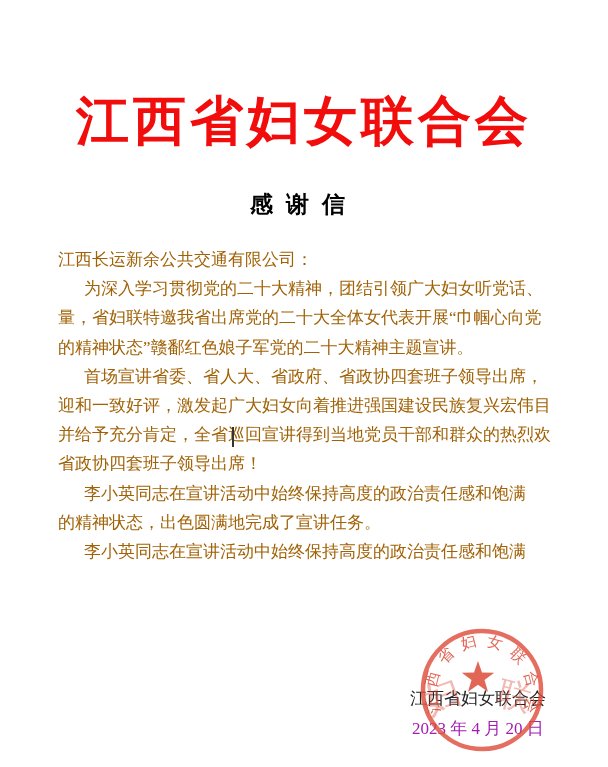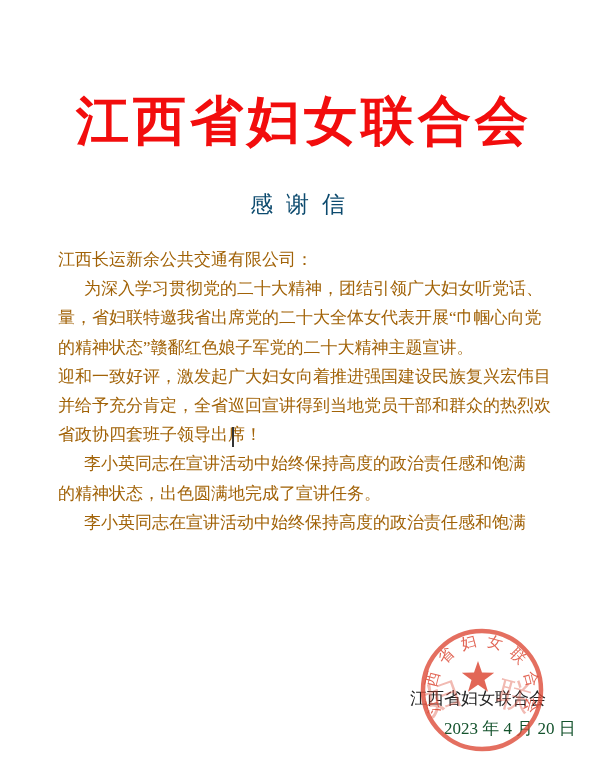--- a/index.html
+++ b/index.html
@@ -19,23 +19,23 @@
     letter-spacing: 4px;
     font-weight: 700;
     color: #f20d0d;
     white-space: nowrap;
   }
   .letter-title {
     position: absolute;
     left: 0; right: 0; top: 189px;
     text-align: center;
     font-size: 23px;
-    font-weight: 400;
+    font-weight: 700;
     letter-spacing: 13px;
-    color: #0c4a6e;
+    color: #000000;
   }
   .doc-body {
     position: absolute;
     left: 58px; top: 245px;
     width: 500px;
     font-size: 17px;
     line-height: 29.2px;
     color: #a16207;
   }
   .doc-body .line { white-space: nowrap; }
@@ -50,43 +50,43 @@
     position: absolute;
     left: 410px; top: 687px;
     font-size: 17px;
     color: #232323;
     white-space: nowrap;
   }
   .signature-date {
     position: absolute;
     left: 412px; top: 717px;
     font-size: 17px;
-    color: #14532d;
+    color: #a21caf;
     white-space: nowrap;
-    margin-left: 32px;
   }
   .official-seal {
     position: absolute;
     left: 408px; top: 616px;
     width: 148px; height: 148px;
     pointer-events: none;
   }
 </style>
 </head>
 <body>
 
 <div class="letterhead">江西省妇女联合会</div>
 
 <div class="letter-title">感谢信</div>
 
 <div class="doc-body">
   <div class="line">江西长运新余公共交通有限公司：</div>
   <div class="line indent">为深入学习贯彻党的二十大精神，团结引领广大妇女听党话、</div>
   <div class="line">量，省妇联特邀我省出席党的二十大全体女代表开展“巾帼心向党</div>
   <div class="line">的精神状态”赣鄱红色娘子军党的二十大精神主题宣讲。</div>
+  <div class="line indent">首场宣讲省委、省人大、省政府、省政协四套班子领导出席，</div>
   <div class="line">迎和一致好评，激发起广大妇女向着推进强国建设民族复兴宏伟目</div>
   <div class="line">并给予充分肯定，全省巡回宣讲得到当地党员干部和群众的热烈欢</div>
   <div class="line">省政协四套班子领导出席！</div>
   <div class="line indent">李小英同志在宣讲活动中始终保持高度的政治责任感和饱满</div>
   <div class="line">的精神状态，出色圆满地完成了宣讲任务。</div>
   <div class="line indent">李小英同志在宣讲活动中始终保持高度的政治责任感和饱满</div>
 </div>
 
 <div class="text-caret"></div>
 

